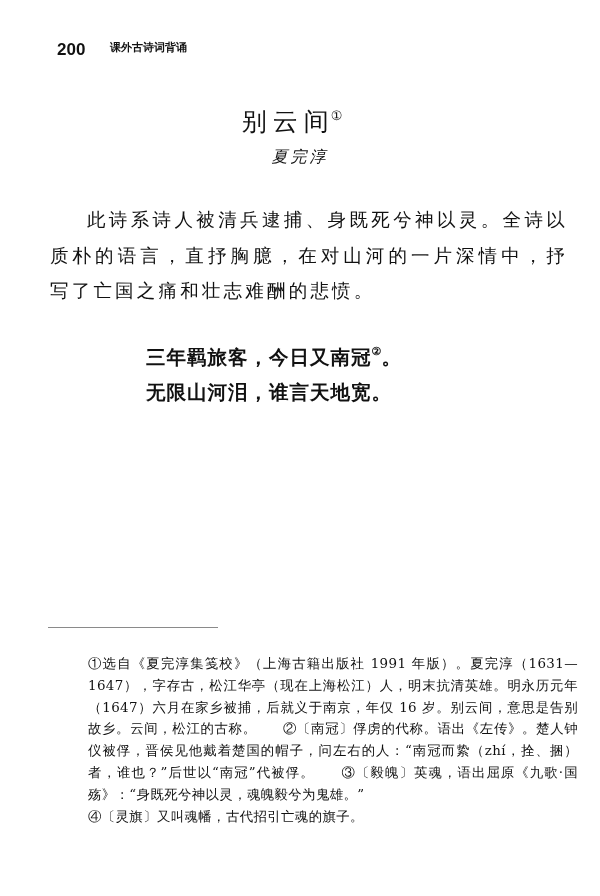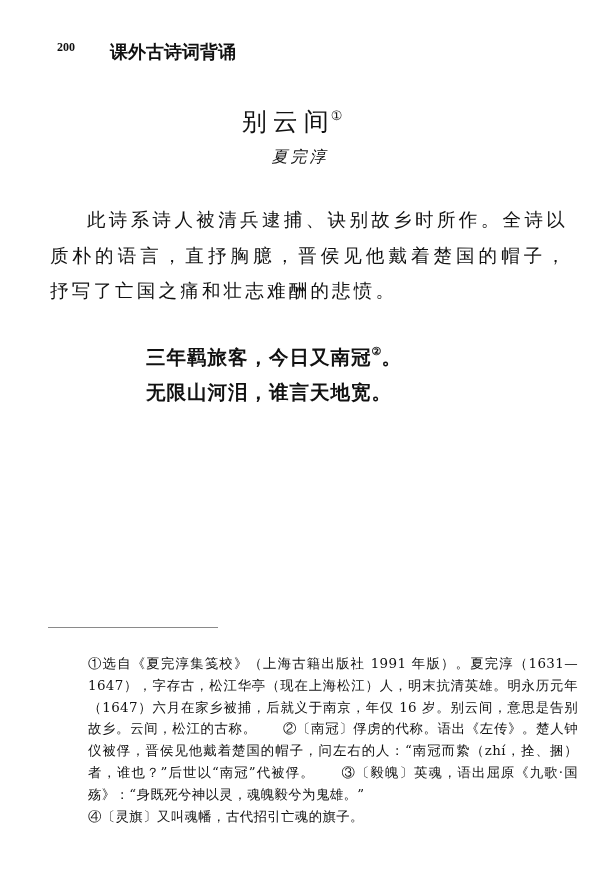--- a/index.html
+++ b/index.html
@@ -2,26 +2,26 @@
 <html><head>
 <meta charset="utf-8">
 <style>
   html, body { margin: 0; padding: 0; }
   body {
     width: 600px; height: 896px; background: #ffffff; position: relative; overflow: hidden;
     color: #111111; font-family: "DejaVu Serif", "Liberation Serif", serif;
   }
   .abs { position: absolute; }
   .page-number {
-    left: 57px; top: 40px; font-family: Liberation Serif, serif;
-    font-weight: bold; font-size: 12px; letter-spacing: 0px;
+    left: 57px; top: 40px; font-family: Liberation Sans, sans-serif;
+    font-weight: bold; font-size: 17px; letter-spacing: 0px;
   }
   .running-head {
     left: 110px; top: 40px; font-family: "DejaVu Sans", "Liberation Sans", sans-serif;
-    font-weight: bold; font-size: 18px;
+    font-weight: bold; font-size: 11px;
   }
   .title {
     left: 0; width: 584px; top: 105px; text-align: center;
     font-family: "DejaVu Sans", "Liberation Sans", sans-serif; font-size: 25px; letter-spacing: 6px;
   }
   .title sup { font-size: 13px; letter-spacing: 0; vertical-align: 10px; margin-left: -4px; font-family: "DejaVu Serif", serif; }
   .author {
     left: 0; width: 600px; top: 147px; text-align: center;
     font-size: 16px; letter-spacing: 3px; font-style: italic;
   }
@@ -42,21 +42,21 @@
 </head>
 <body>
 
 <div class="abs page-number">200</div>
 <div class="abs running-head">课外古诗词背诵</div>
 
 <div class="abs title"><span>别云间</span><sup>①</sup></div>
 
 <div class="abs author">夏完淳</div>
 
-<p class="abs intro">此诗系诗人被清兵逮捕、诀别故乡时所作。全诗以质朴的语言，直抒胸臆，晋侯见他戴着楚国的帽子，抒写了亡国之痛和壮志难酬的悲愤。</p>
+<p class="abs intro">此诗系诗人被清兵逮捕、身既死兮神以灵。全诗以质朴的语言，直抒胸臆，在对山河的一片深情中，抒写了亡国之痛和壮志难酬的悲愤。</p>
 
 <ul class="abs poem">
   <li><span>三年羁旅客，今日又南冠</span><sup>②</sup><span>。</span></li>
   <li><span>无限山河泪，谁言天地宽。</span></li>
 </ul>
 
 <div class="abs rule"></div>
 
 <p class="abs notes"><span>①选自《夏完淳集笺校》（上海古籍出版社 1991 年版）。夏完淳（1631—1647），字存古，松江华亭（现在上海松江）人，明末抗清英雄。明永历元年（1647）六月在家乡被捕，后就义于南京，年仅 16 岁。别云间，意思是告别故乡。云间，松江的古称。</span><span class="gap"></span><span>②〔南冠〕俘虏的代称。语出《左传》。楚人钟仪被俘，晋侯见他戴着楚国的帽子，问左右的人：“南冠而絷（zhí，拴、捆）者，谁也？”后世以“南冠”代被俘。</span><span class="gap"></span><span>③〔毅魄〕英魂，语出屈原《九歌·国殇》：“身既死兮神以灵，魂魄毅兮为鬼雄。”</span><br><span>④〔灵旗〕又叫魂幡，古代招引亡魂的旗子。</span></p>
 

